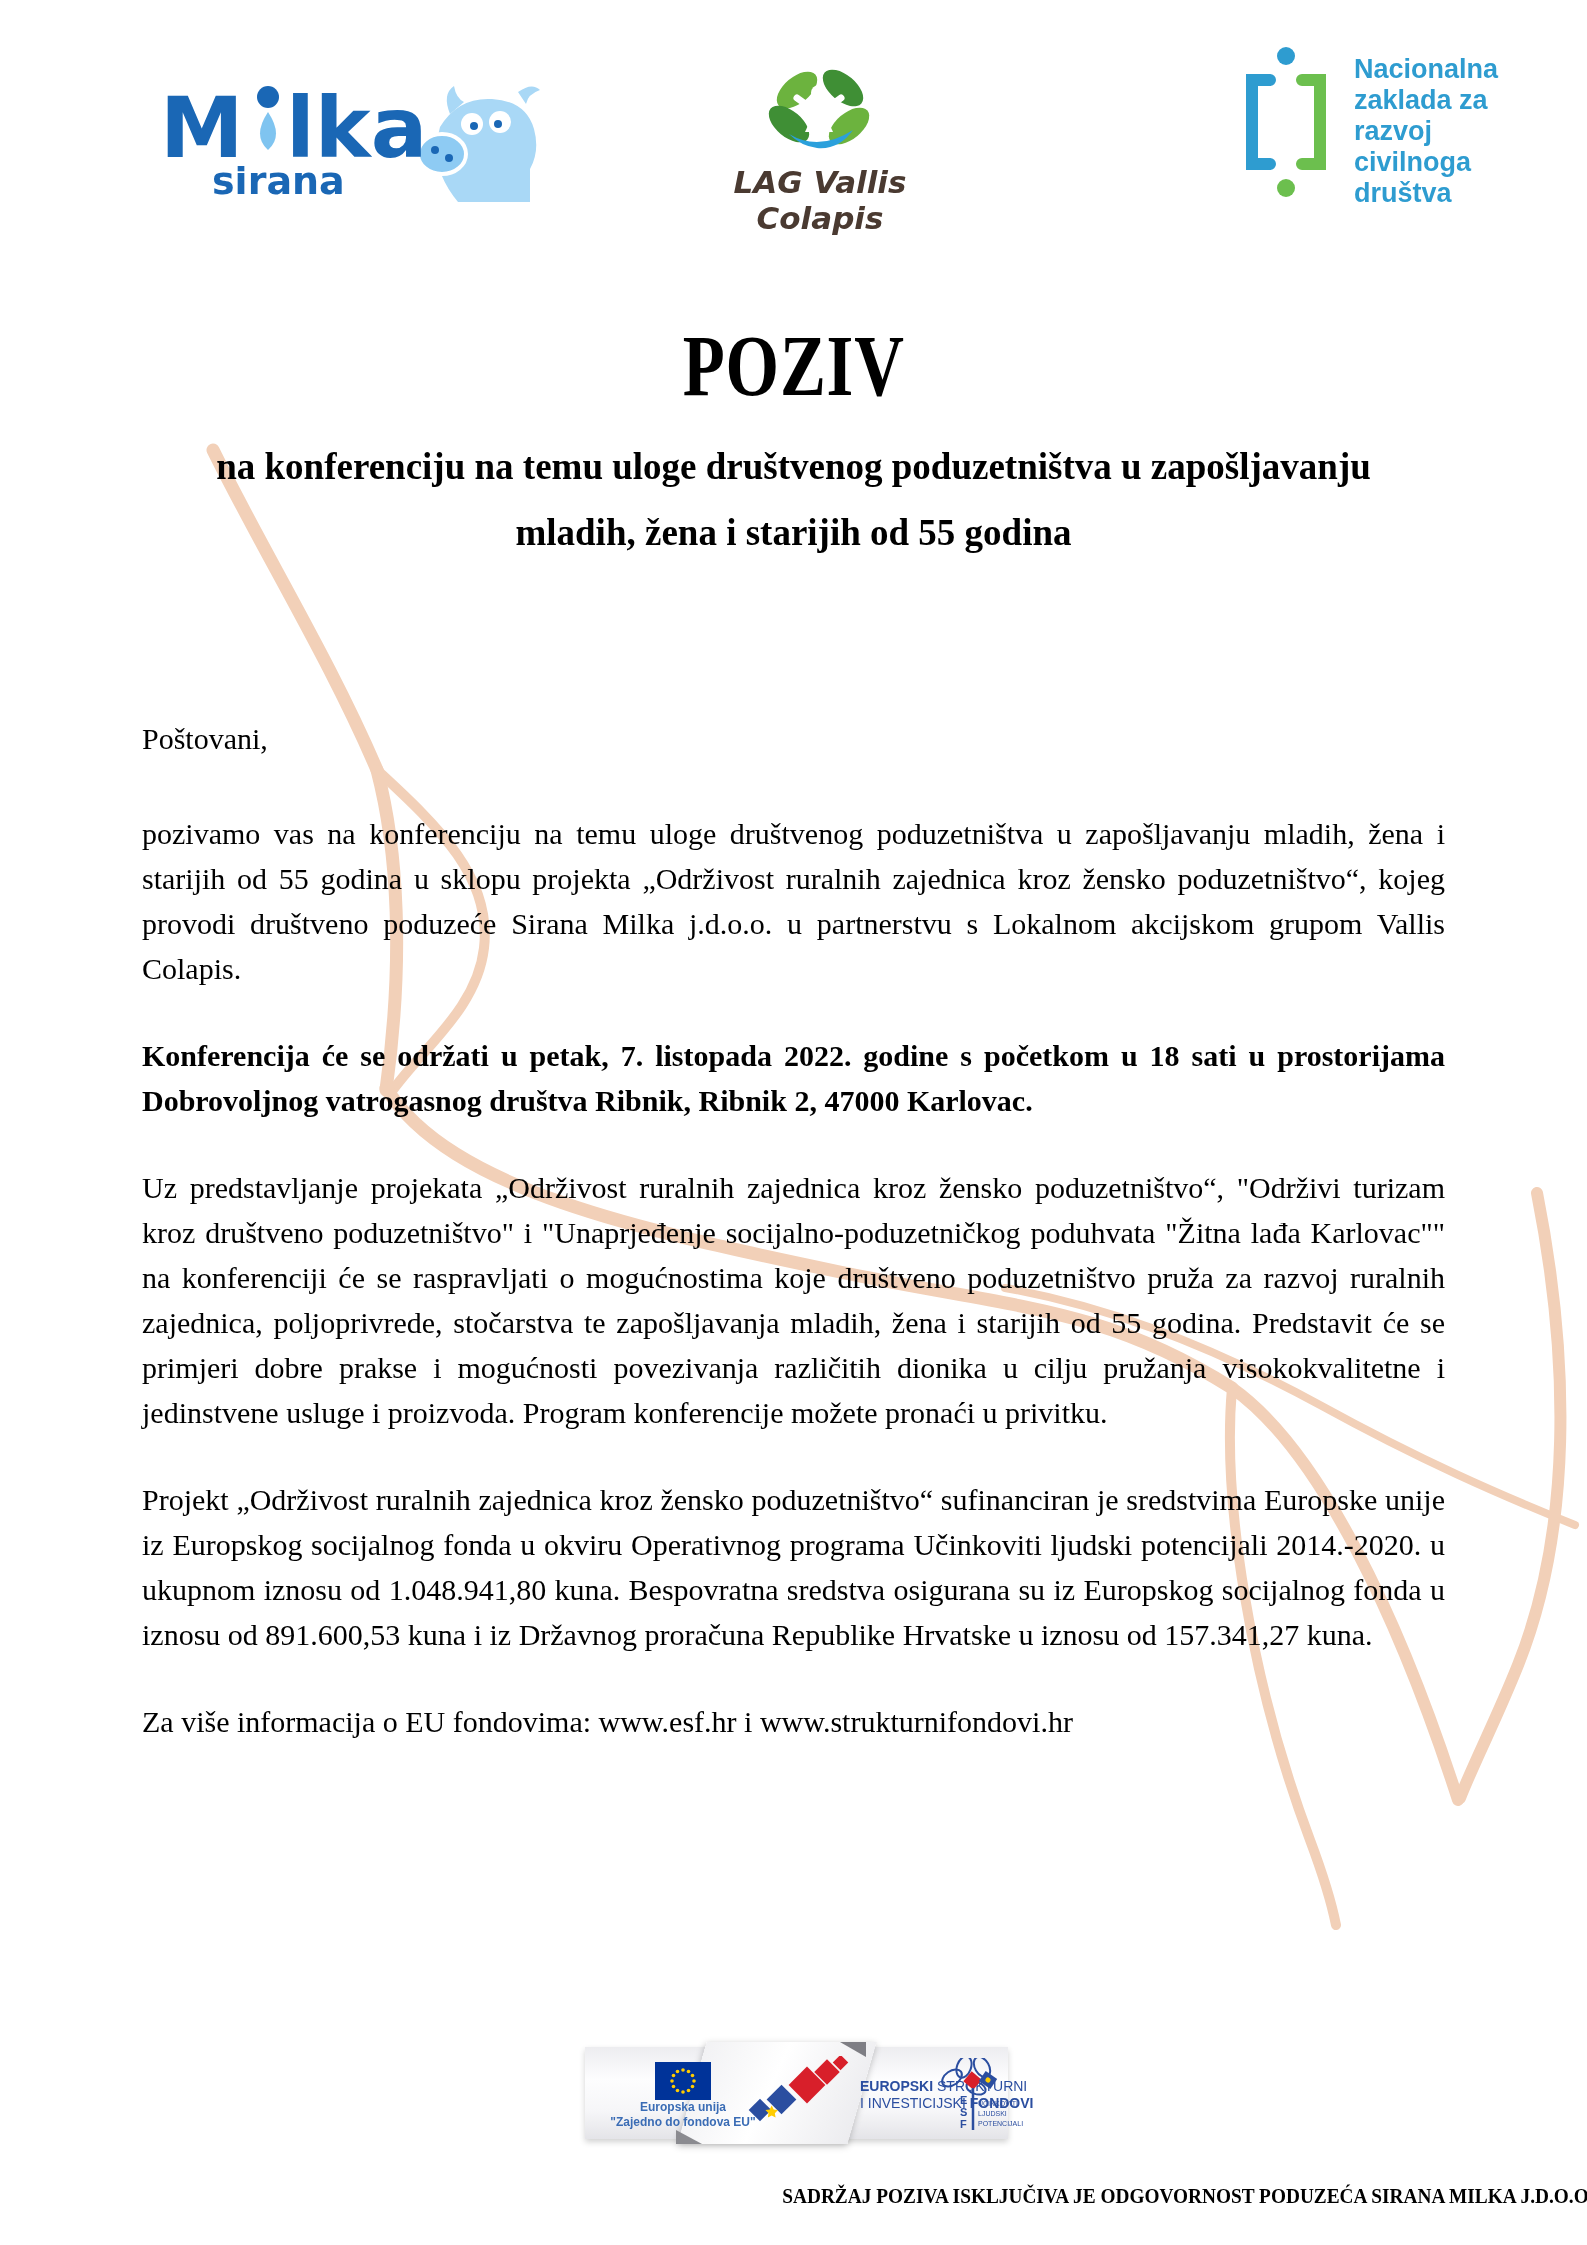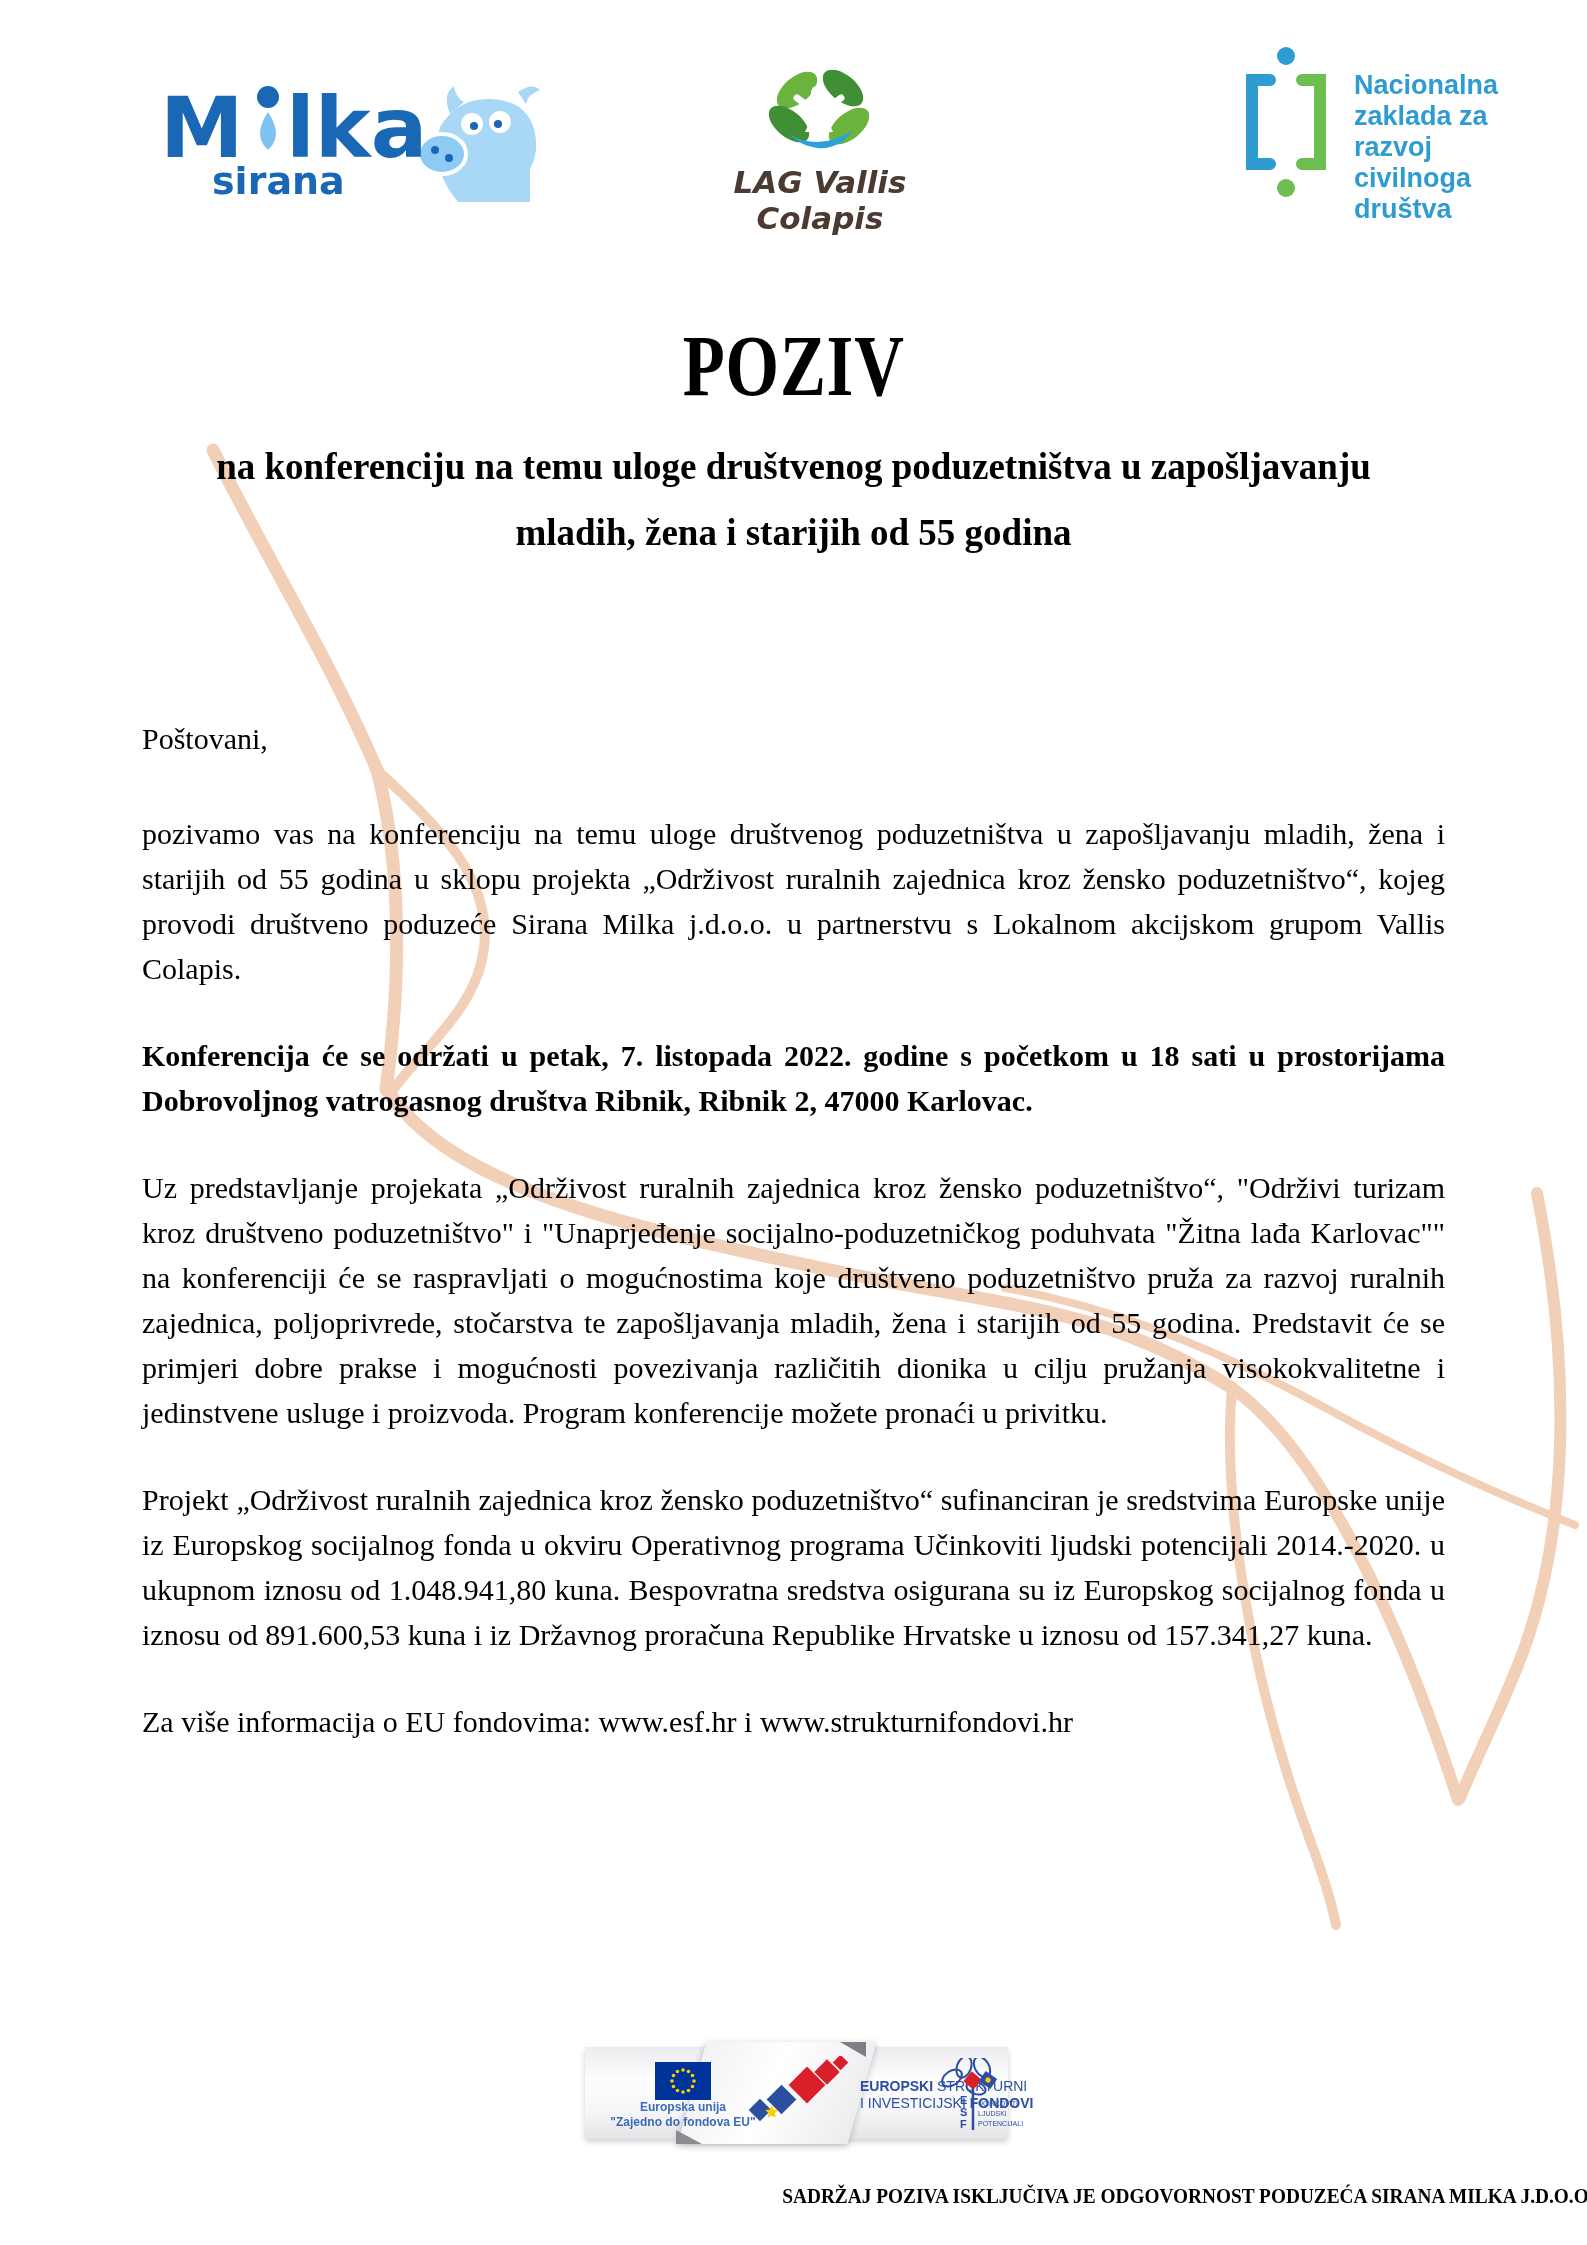--- a/index.html
+++ b/index.html
@@ -8,21 +8,21 @@
   .layer{position:absolute;z-index:1;}
   #swirls{position:absolute;left:0;top:0;z-index:0;}
 
   
   .logo{position:absolute;}
   .milka-word{font-family:"DejaVu Sans",sans-serif;font-weight:bold;}
   .lag-caption{font-family:"DejaVu Sans",sans-serif;font-weight:bold;font-style:italic;
                color:#4a3a31;font-size:31px;text-align:center;margin-top:4px;}
   .nzrcd{display:flex;align-items:flex-start;}
   .nzrcd-text{font-family:"Liberation Sans",sans-serif;font-weight:bold;color:#2e9cd0;
-              font-size:27px;line-height:31px;margin-left:22px;margin-top:28px;}
+              font-size:27px;line-height:31px;margin-left:22px;margin-top:12px;}
 
   
   .title{position:absolute;top:316px;left:0;width:100%;text-align:center;}
   .title-inner{display:inline-block;font-size:86px;font-weight:bold;
                transform:scaleX(.80);transform-origin:center;letter-spacing:1px;}
   .subtitle{position:absolute;top:434px;left:50%;transform:translateX(-50%);width:1190px;
             text-align:center;font-size:37px;font-weight:bold;line-height:66px;}
 
   
   .body-col{position:absolute;left:142px;top:700px;width:1303px;font-size:30px;line-height:45px;}

